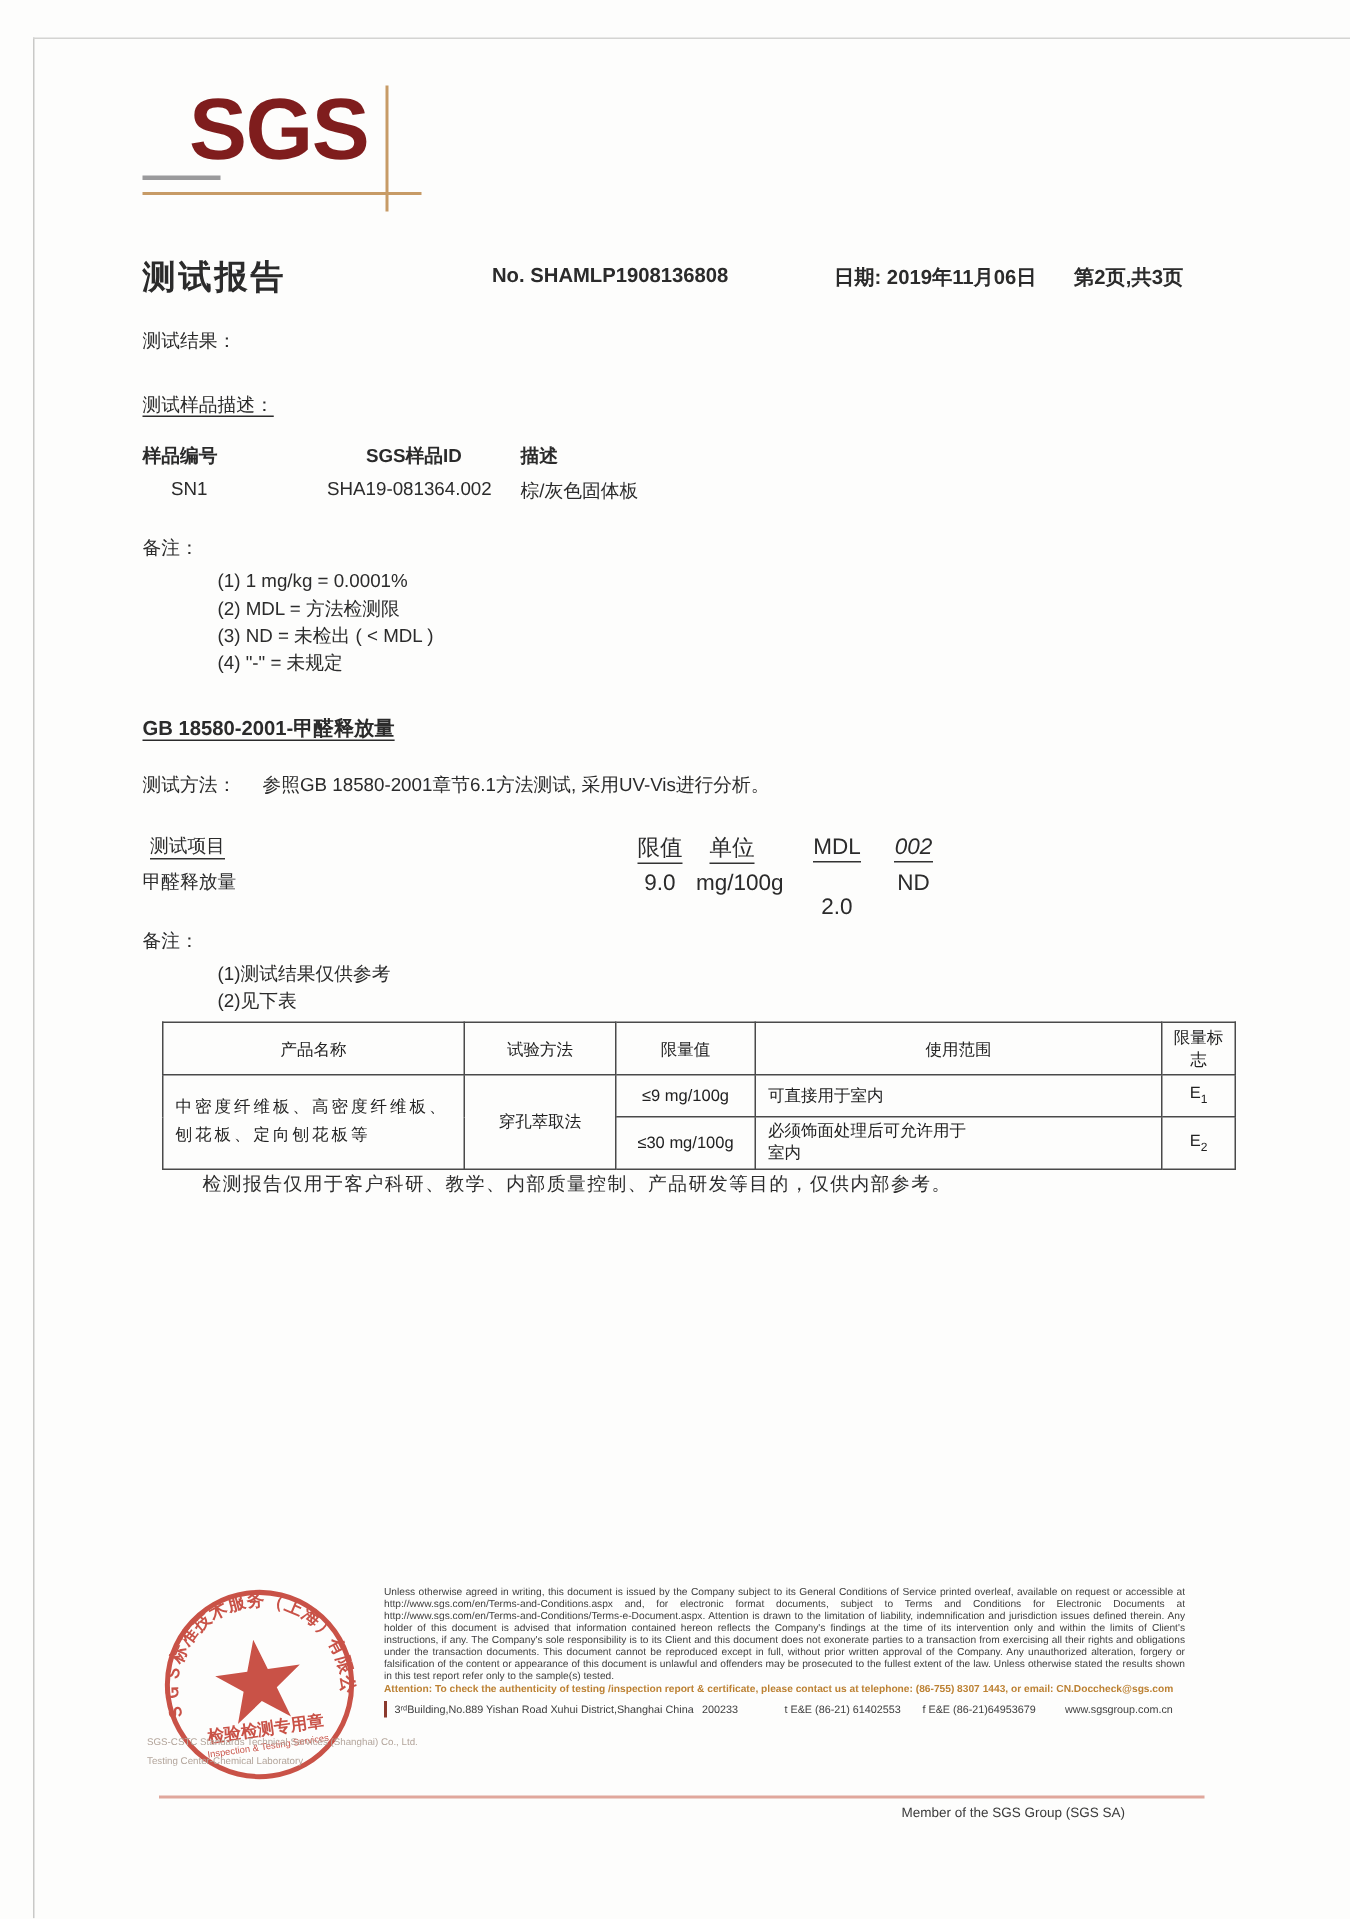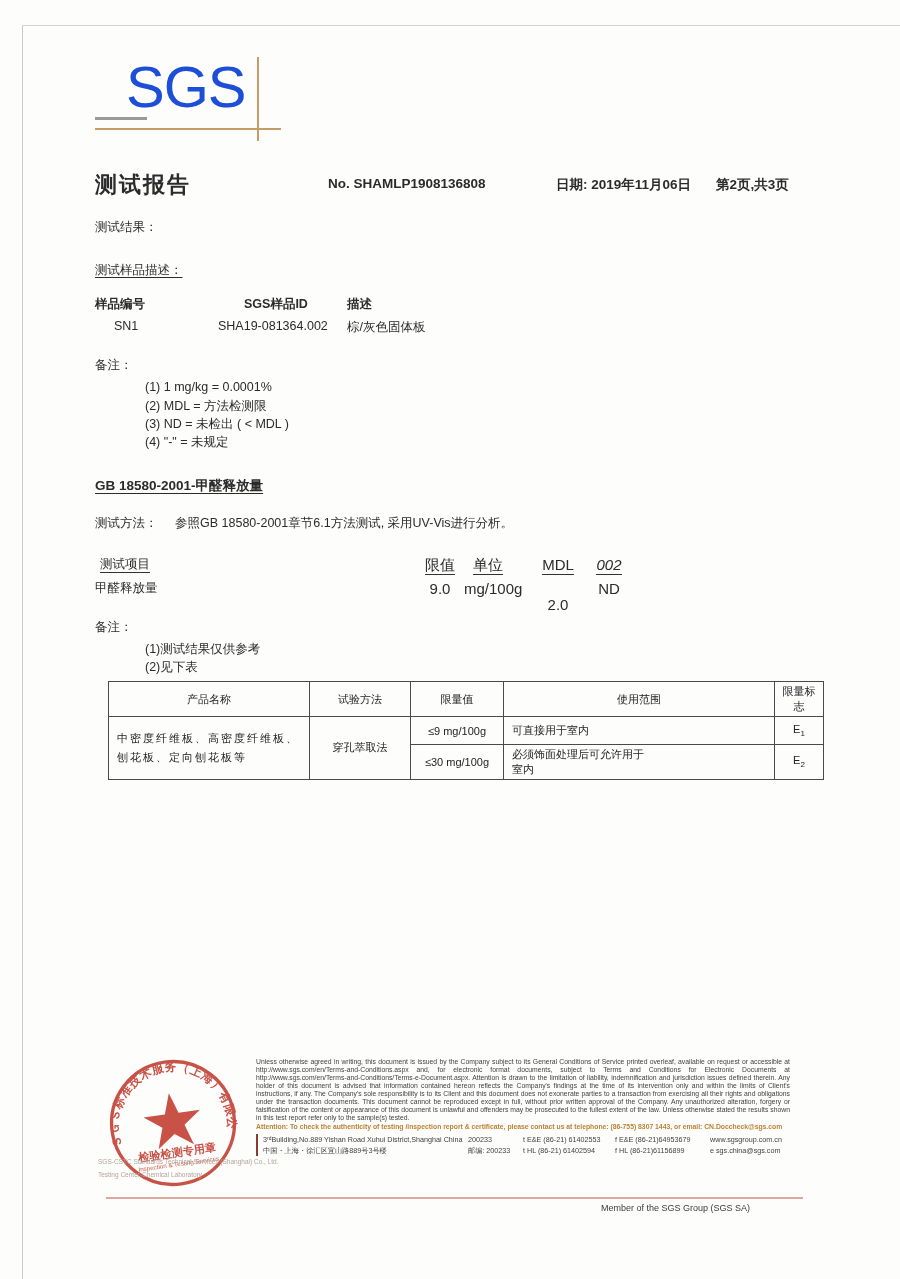--- a/index.html
+++ b/index.html
@@ -3,21 +3,21 @@
 <meta charset="utf-8">
 <style>
   html,body{margin:0;padding:0;background:#fdfdfc;}
   .page{position:relative;width:900px;height:1279px;background:#fdfdfc;overflow:hidden;
         font-family:"Liberation Sans","DejaVu Sans",sans-serif;color:#2b2b2b;}
   .abs{position:absolute;}
   
   .edge-v{left:22px;top:25px;width:1px;height:1254px;background:#c9c9c7;}
   .edge-h{left:22px;top:25px;width:878px;height:1px;background:#d4d4d2;}
   
-  .logo-text{left:126px;top:58px;font-size:58px;font-weight:400;color:#1d4ed8;letter-spacing:-1px;line-height:1;}
+  .logo-text{left:126px;top:58px;font-size:58px;font-weight:700;color:#7f1d1d;letter-spacing:-1px;line-height:1;}
   .logo-gray-line{left:95px;top:117px;width:52px;height:3px;background:#9a9a9c;}
   .logo-tan-h{left:95px;top:128px;width:186px;height:2px;background:#c79b66;}
   .logo-tan-v{left:257px;top:57px;width:2px;height:84px;background:#c79b66;}
   
   .title{left:95px;top:170px;font-size:22px;font-weight:800;letter-spacing:2px;}
   .rptno{left:328px;top:176px;font-size:13.5px;font-weight:600;}
   .rptdate{left:556px;top:176px;font-size:13.5px;font-weight:600;}
   .rptpage{left:716px;top:176px;font-size:13.5px;font-weight:600;}
   .lbl{font-size:12.5px;}
   .u{text-decoration:underline;text-underline-offset:3px;}
@@ -134,20 +134,21 @@
       <td class="c"><span>E</span><sub>1</sub></td>
     </tr>
     <tr style="height:28px;">
       <td class="c">≤30 mg/100g</td>
       <td class="scope"><span style="display:inline-block;width:140px;line-height:1.35;">必须饰面处理后可允许用于室内</span></td>
       <td class="c"><span>E</span><sub>2</sub></td>
     </tr>
   </tbody>
     </table>
 
+  <div class="abs noteline">检测报告仅用于客户科研、教学、内部质量控制、产品研发等目的，仅供内部参考。</div>
 
   <svg class="abs stamp" viewBox="0 0 120 120">
     <defs>
       <path id="ringpath" d="M 13,76 A 49,49 0 1 1 107,76"></path>
     </defs>
     <circle cx="60" cy="60" r="55" fill="none" stroke="#c23b2f" stroke-width="3"></circle>
     <polygon points="60,33 66.2,51.5 85.5,51.5 70,63 76,81.5 60,70 44,81.5 50,63 34.5,51.5 53.8,51.5" fill="#c23b2f"></polygon>
     <text font-size="10.5" fill="#c23b2f" letter-spacing="0.5" font-weight="700">
       <textPath href="#ringpath" startOffset="2">ＳＧＳ标准技术服务（上海）有限公司</textPath>
     </text>
@@ -161,25 +162,18 @@
     <p class="disclaimer">Unless otherwise agreed in writing, this document is issued by the Company subject to its General Conditions of Service printed overleaf, available on request or accessible at http://www.sgs.com/en/Terms-and-Conditions.aspx and, for electronic format documents, subject to Terms and Conditions for Electronic Documents at http://www.sgs.com/en/Terms-and-Conditions/Terms-e-Document.aspx. Attention is drawn to the limitation of liability, indemnification and jurisdiction issues defined therein. Any holder of this document is advised that information contained hereon reflects the Company's findings at the time of its intervention only and within the limits of Client's instructions, if any. The Company's sole responsibility is to its Client and this document does not exonerate parties to a transaction from exercising all their rights and obligations under the transaction documents. This document cannot be reproduced except in full, without prior written approval of the Company. Any unauthorized alteration, forgery or falsification of the content or appearance of this document is unlawful and offenders may be prosecuted to the fullest extent of the law. Unless otherwise stated the results shown in this test report refer only to the sample(s) tested.</p>
     <p class="attention">Attention: To check the authenticity of testing /inspection report &amp; certificate, please contact us at telephone: (86-755) 8307 1443, or email: CN.Doccheck@sgs.com</p>
     <div class="addr-block">
       <div class="addr-row">
         <span class="addr-a">3ʳᵈBuilding,No.889 Yishan Road Xuhui District,Shanghai China</span>
         <span class="addr-p">200233</span>
         <span class="addr-t">t E&amp;E (86-21) 61402553</span>
         <span class="addr-f">f E&amp;E (86-21)64953679</span>
         <span>www.sgsgroup.com.cn</span>
       </div>
-      <div class="addr-row">
-        <span class="addr-a">中国・上海・徐汇区宜山路889号3号楼</span>
-        <span class="addr-p">邮编: 200233</span>
-        <span class="addr-t">t HL (86-21) 61402594</span>
-        <span class="addr-f">f HL (86-21)61156899</span>
-        <span>e sgs.china@sgs.com</span>
-      </div>
     </div>
   </div>
 
   <div class="abs pink-rule"></div>
   <div class="abs member">Member of the SGS Group (SGS SA)</div>
 </div>
 
 </body></html>

